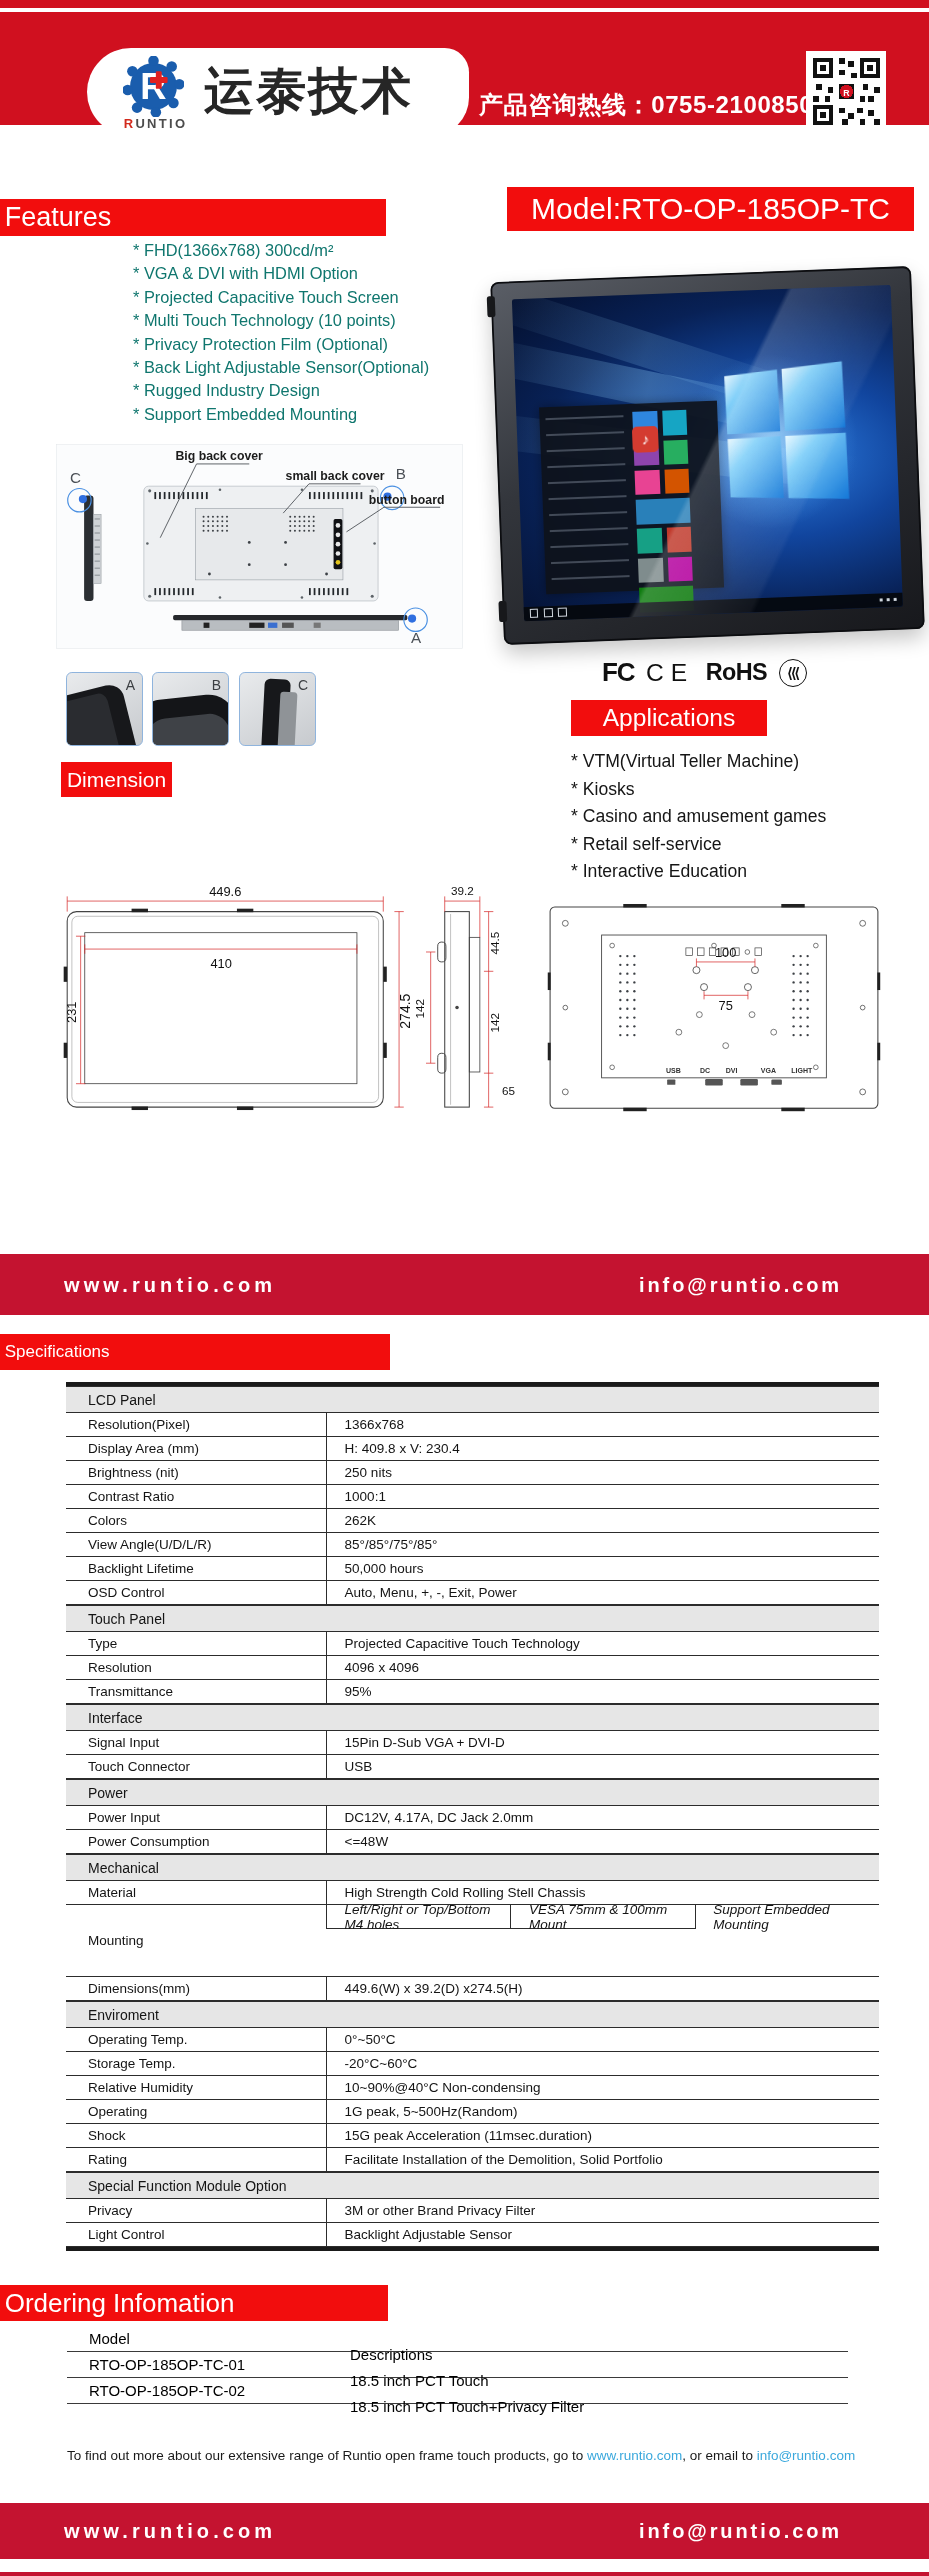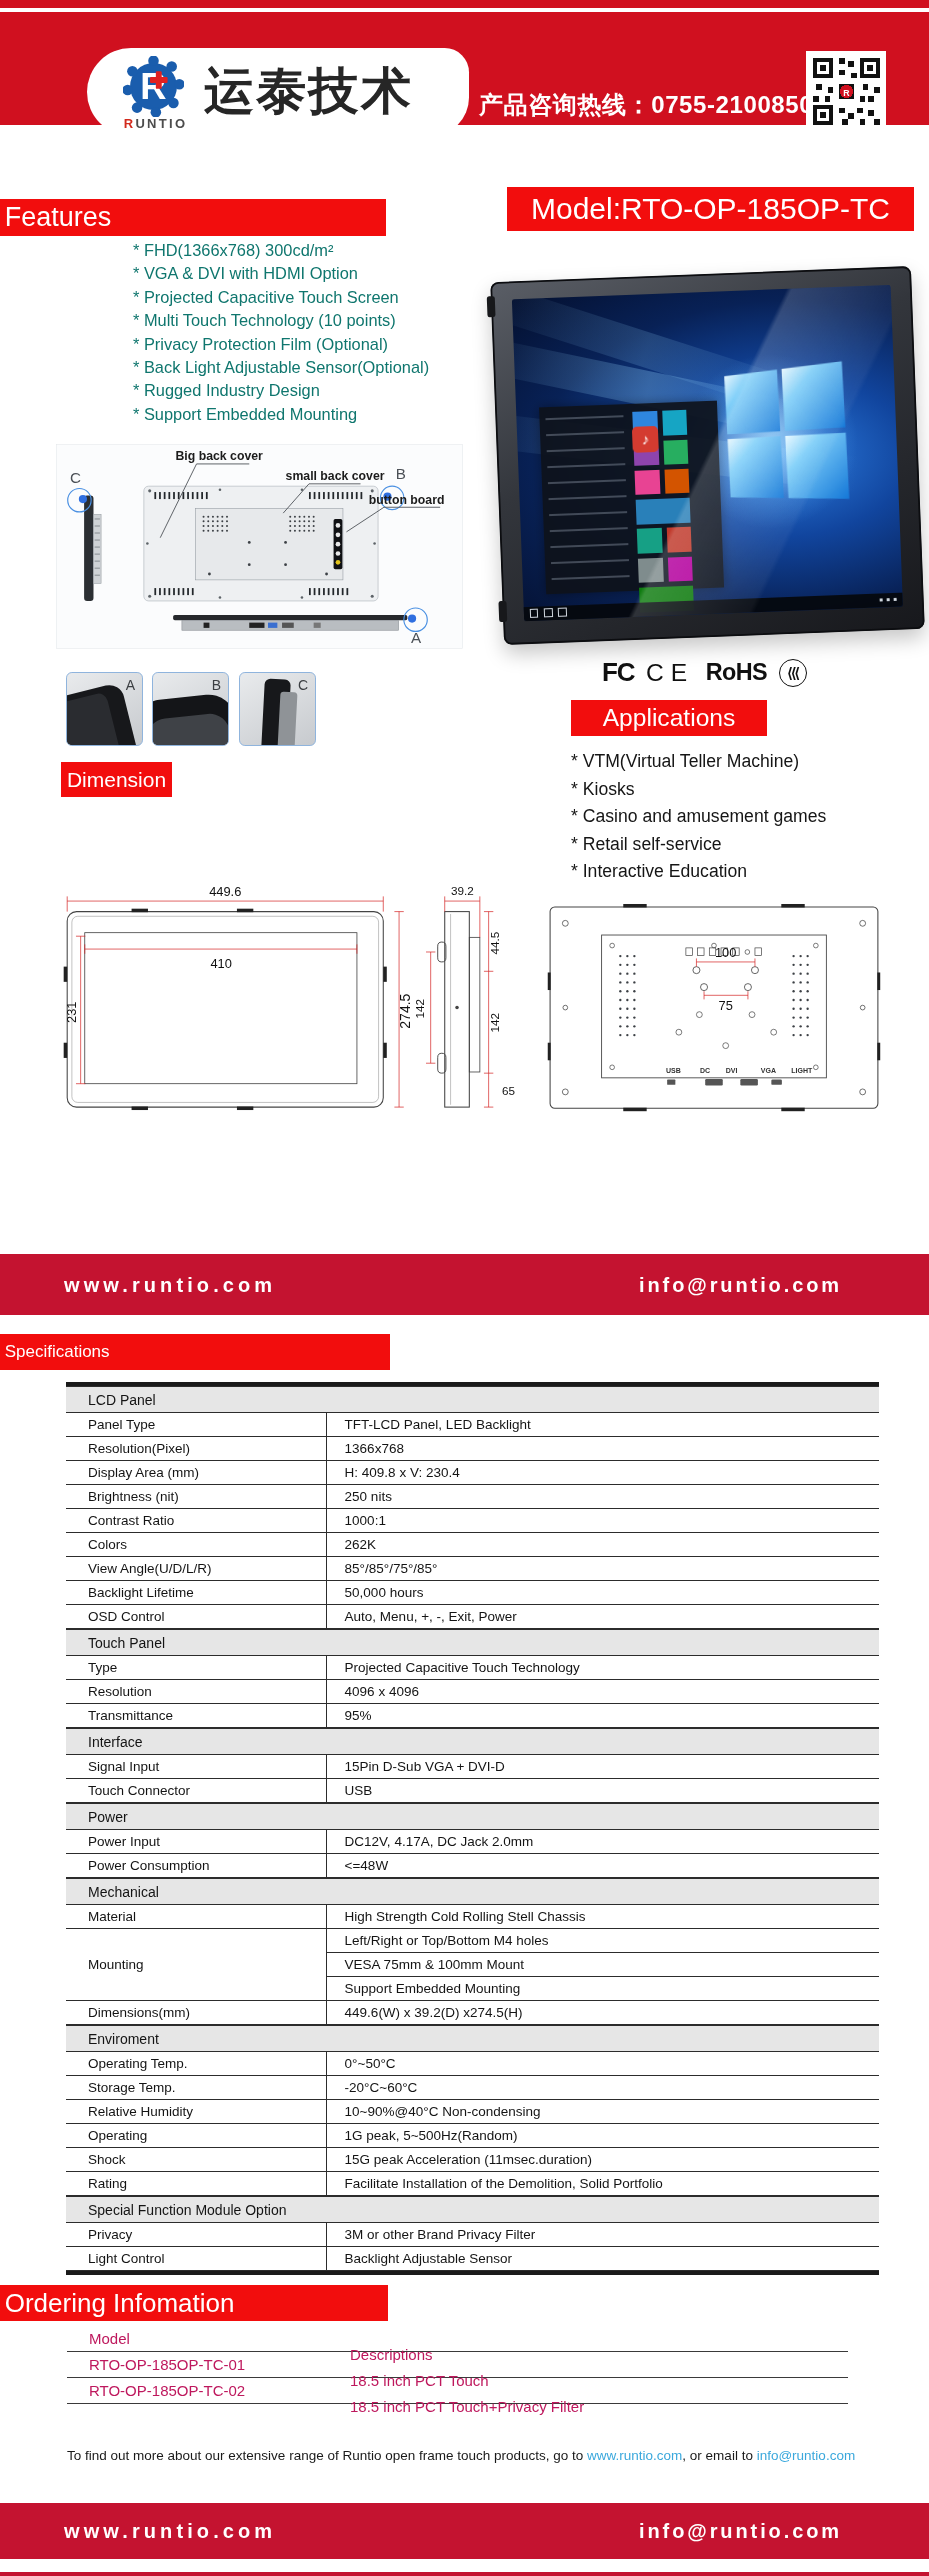--- a/index.html
+++ b/index.html
@@ -117,26 +117,26 @@
 
   
   .spec-table{left:66px;top:1382px;width:813px;font-size:13.5px;color:#141414;}
   .tb-heavy{height:4.1px;background:#1a1a1a;}
   .ssec{height:27px;background:#e6e6e6;border-top:0.6px solid #2c2c2c;border-bottom:0.6px solid #2c2c2c;
         display:flex;align-items:center;padding-left:22px;box-sizing:border-box;font-size:14px;}
   .srow{display:flex;height:24px;border-bottom:0.6px solid #2c2c2c;box-sizing:border-box;}
   .srow.mount{height:72px;}
   .sl{width:260px;display:flex;align-items:center;padding-left:22px;box-sizing:border-box;}
   .sv{flex:1;display:flex;align-items:center;padding-left:17.6px;border-left:0.6px solid #2c2c2c;box-sizing:border-box;}
-  .svgroup{flex:1;display:flex;flex-direction:column;}
+  .svgroup{flex:1;display:flex;flex-direction:row;font-style:italic;}
   .svgroup .sv{height:24px;border-bottom:0.6px solid #2c2c2c;}
   .svgroup .sv:last-child{border-bottom:none;}
 
   
-  .ord-table{left:67px;top:2326px;width:781px;font-size:15px;color:#be185d;}
+  .ord-table{left:67px;top:2326px;width:781px;font-size:15px;color:#000000;}
   .orow{display:flex;height:26px;border-bottom:1.2px solid #3a3a3a;box-sizing:border-box;}
   .oc1{width:246px;display:flex;align-items:center;padding-left:22px;box-sizing:border-box;}
   .oc2{flex:1;display:flex;align-items:center;padding-left:36px;border-left:0.6px solid #8a8a8a;box-sizing:border-box;margin-top:28px;}
 
   .footnote{left:67px;top:2448px;font-size:13.5px;color:#1a1a1a;white-space:nowrap;}
   .footnote .lnk{color:#3aa8dd;}
 </style>
 </head>
 <body>
 
@@ -698,24 +698,20 @@
   </div>
 
   <div class="abs banner bn-specifications">Specifications</div>
 
   <div class="abs spec-table">
     <div class="tb-heavy"></div>
     <div class="ssec">
         <span>LCD Panel</span>
       </div>
     <div class="srow">
-        <div class="sl">Panel Type</div>
-        <div class="sv">TFT-LCD Panel, LED Backlight</div>
-      </div>
-    <div class="srow">
         <div class="sl">Resolution(Pixel)</div>
         <div class="sv">1366x768</div>
       </div>
     <div class="srow">
         <div class="sl">Display Area (mm)</div>
         <div class="sv">H: 409.8 x V: 230.4</div>
       </div>
     <div class="srow">
         <div class="sl">Brightness (nit)</div>
         <div class="sv">250 nits</div>

